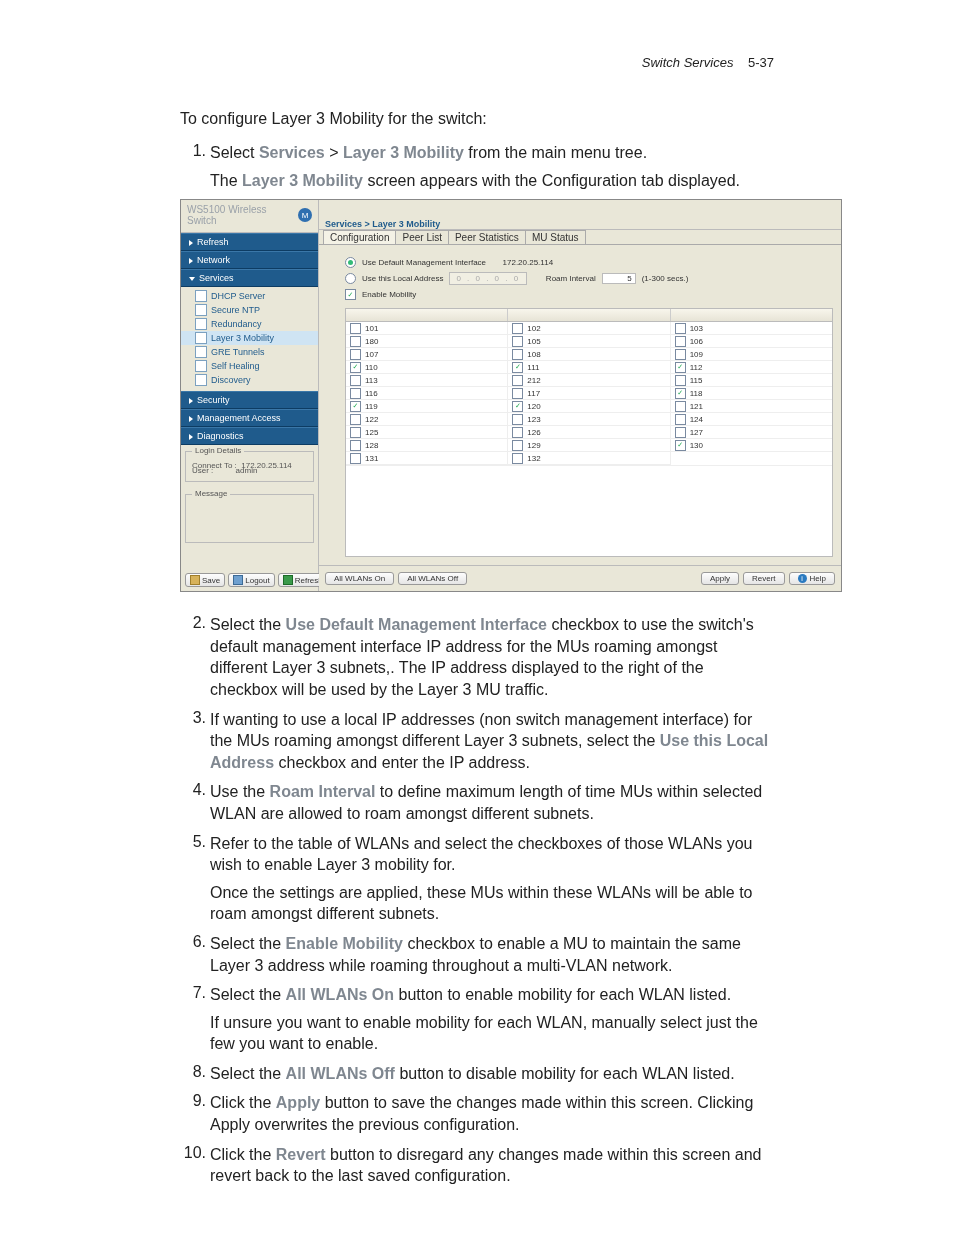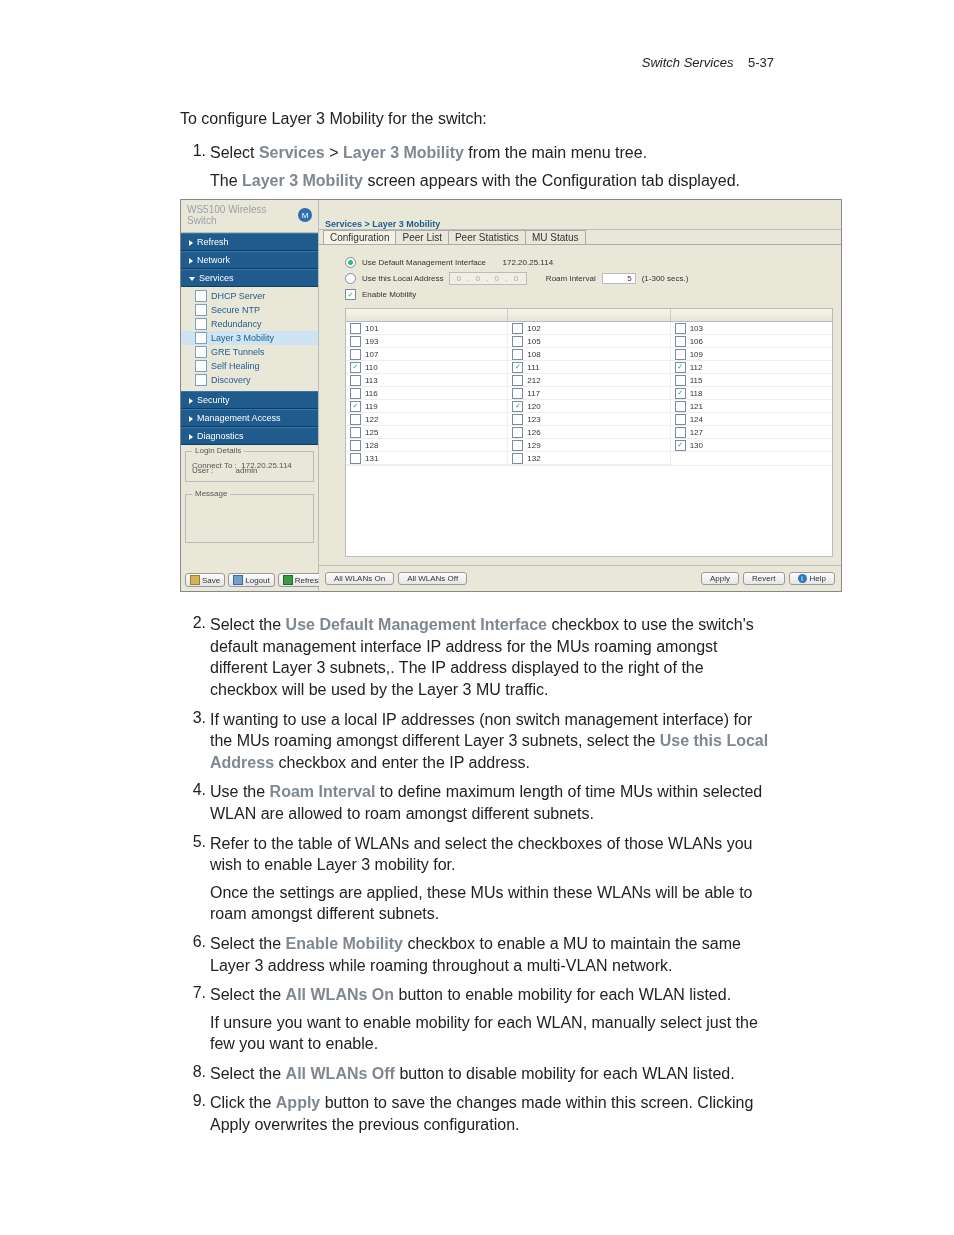--- a/index.html
+++ b/index.html
@@ -428,21 +428,21 @@
                 <div></div>
               </div>
             <div class="gbody">
               <div class="gcol">
                   <div class="gcell">
                     <span class="chk"></span>
                     <span>101</span>
                   </div>
                   <div class="gcell">
                     <span class="chk"></span>
-                    <span>193</span>
+                    <span>180</span>
                   </div>
                   <div class="gcell">
                     <span class="chk"></span>
                     <span>107</span>
                   </div>
                   <div class="gcell">
                     <span class="chk">✓</span>
                     <span>110</span>
                   </div>
                   <div class="gcell">
@@ -619,15 +619,19 @@
       </div>
     </div>
     <div class="row">
       <div class="num">8.</div>
       <div class="txt"><span>Select the </span><span class="bold-gray">All WLANs Off</span><span> button to disable mobility for each WLAN listed.</span></div>
     </div>
     <div class="row">
       <div class="num">9.</div>
       <div class="txt"><span>Click the </span><span class="bold-gray">Apply</span><span> button to save the changes made within this screen. Clicking Apply overwrites the previous configuration.</span></div>
     </div>
+    <div class="row">
+      <div class="num">10.</div>
+      <div class="txt"><span>Click the </span><span class="bold-gray">Revert</span><span> button to disregard any changes made within this screen and revert back to the last saved configuration.</span></div>
+    </div>
   </div>
 
 </div>
 
 </body></html>

